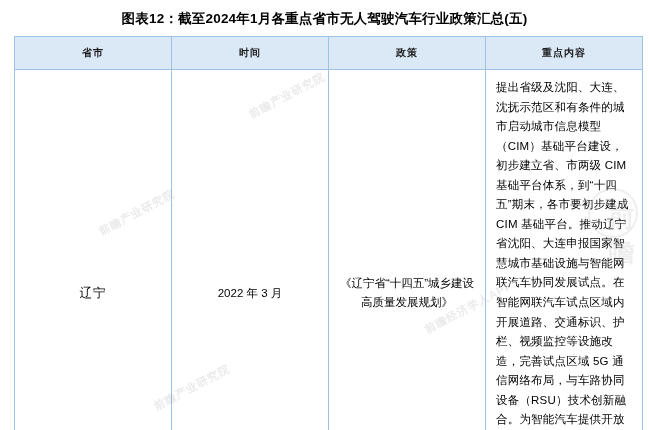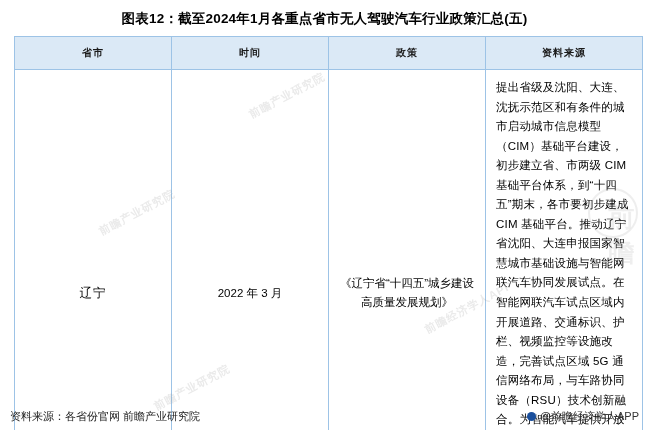--- a/index.html
+++ b/index.html
@@ -138,41 +138,34 @@
 <div class="page">
 
   <div class="title">图表12：截至2024年1月各重点省市无人驾驶汽车行业政策汇总(五)</div>
 
   <table class="policy-table">
     <thead>
       <tr>
         <th>省市</th>
         <th>时间</th>
         <th>政策</th>
-        <th>资料来源</th>
+        <th>重点内容</th>
       </tr>
     </thead>
     <tbody>
       <tr class="row-even">
         <td class="col-prov">辽宁</td>
         <td class="col-time">2022 年 3 月</td>
         <td class="col-policy">《辽宁省“十四五”城乡建设高质量发展规划》</td>
         <td class="col-content">提出省级及沈阳、大连、沈抚示范区和有条件的城市启动城市信息模型（CIM）基础平台建设，初步建立省、市两级 CIM 基础平台体系，到“十四五”期末，各市要初步建成 CIM 基础平台。推动辽宁省沈阳、大连申报国家智慧城市基础设施与智能网联汽车协同发展试点。在智能网联汽车试点区域内开展道路、交通标识、护栏、视频监控等设施改造，完善试点区域 5G 通信网络布局，与车路协同设备（RSU）技术创新融合。为智能汽车提供开放道路或全开放道路测试区域，实现智能汽车与试点区域和道路信息的可感知、可连接、可传输。</td>
       </tr>
 
     </tbody>
   </table>
 
-  <div class="footer">
-    <div>资料来源：各省份官网 前瞻产业研究院</div>
-    <div class="footer-right">
-      <span class="qz-dot"></span>
-      <span>@前瞻经济学人APP</span>
-    </div>
-  </div>
 
   <div class="wm rot" style="left:245px; top:88px;">前瞻产业研究院</div>
   <div class="wm rot" style="left:95px; top:205px;">前瞻产业研究院</div>
   <div class="wm rot" style="left:420px; top:300px;">前瞻经济学人APP</div>
   <div class="wm rot" style="left:150px; top:380px;">前瞻产业研究院</div>
   <div class="wm-big" style="left:596px; top:200px;text-align:center;">前瞻</div>
   <div class="wm-circle" style="left:588px; top:188px;"></div>
 
 </div>
 

